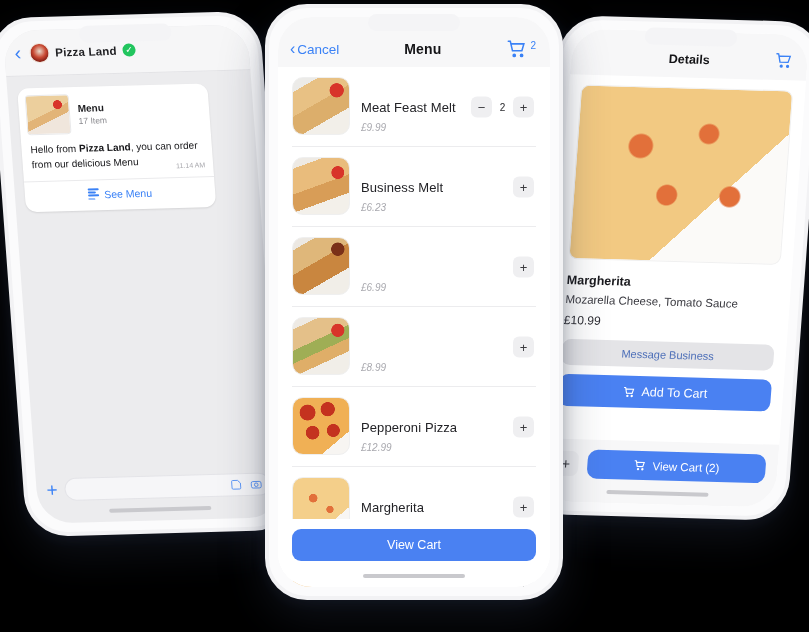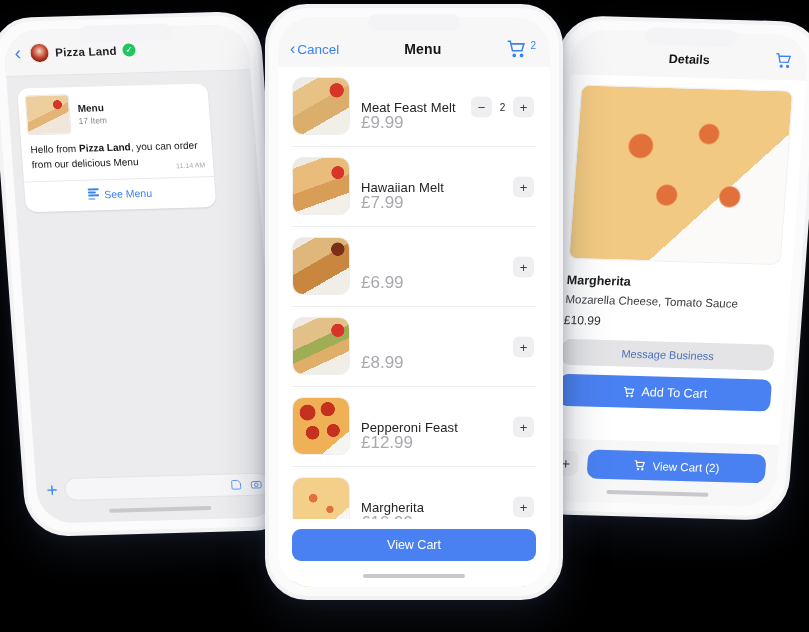--- a/index.html
+++ b/index.html
@@ -187,21 +187,21 @@
       radial-gradient(circle at 66% 56%, #e2703a 0 7%, transparent 8%),
       linear-gradient(140deg,#f4cf8a 0 74%, #f8f6f3 74%); }
   .t-haw { background:
       radial-gradient(circle at 30% 30%, #cf6a57 0 12%, transparent 13%),
       radial-gradient(circle at 68% 40%, #f2c84e 0 10%, transparent 11%),
       radial-gradient(circle at 45% 68%, #cf6a57 0 11%, transparent 12%),
       linear-gradient(140deg,#eeb35f 0 80%, #f6f4f1 80%); }
 
   .minfo { flex: 1; min-width: 0; padding-top: 2px; }
   .mname { font-size: 13px; color: #232327; letter-spacing: .1px; }
-  .mprice { font-size: 17px; color: #a8a8ae; position: absolute; left: 69px; bottom: 13px; }
+  .mprice { font-size: 10px; color: #a8a8ae; position: absolute; left: 69px; bottom: 13px; font-style: italic; }
   .mctl { position: absolute; right: 2px; top: 50%; transform: translateY(-50%);
           display: flex; align-items: center; gap: 7px; }
   .sq-btn {
     width: 21px; height: 21px; border-radius: 6px;
     background: #efeff1;
     display: flex; align-items: center; justify-content: center;
     color: #3a3a3e; font-size: 13px; line-height: 1;
   }
   .qty { font-size: 10px; color: #2a2a2e; min-width: 7px; text-align: center; }
 
@@ -397,23 +397,23 @@
             <div class="mprice">£9.99</div>
             <div class="mctl">
               <div class="sq-btn">−</div>
               <div class="qty">2</div>
               <div class="sq-btn">+</div>
             </div>
           </div>
           <div class="mrow">
             <div class="mthumb t-melt2"></div>
             <div class="minfo">
-              <div class="mname">Hawaiian Melt</div>
-            </div>
-            <div class="mprice">£7.99</div>
+              <div class="mname">Business Melt</div>
+            </div>
+            <div class="mprice">£6.23</div>
             <div class="mctl">
               <div class="sq-btn">+</div>
             </div>
           </div>
           <div class="mrow">
             <div class="mthumb t-melt3"></div>
             <div class="mprice">£6.99</div>
             <div class="mctl">
               <div class="sq-btn">+</div>
             </div>
@@ -421,21 +421,21 @@
           <div class="mrow">
             <div class="mthumb t-melt4"></div>
             <div class="mprice">£8.99</div>
             <div class="mctl">
               <div class="sq-btn">+</div>
             </div>
           </div>
           <div class="mrow">
             <div class="mthumb t-pepp"></div>
             <div class="minfo">
-              <div class="mname">Pepperoni Feast</div>
+              <div class="mname">Pepperoni Pizza</div>
             </div>
             <div class="mprice">£12.99</div>
             <div class="mctl">
               <div class="sq-btn">+</div>
             </div>
           </div>
           <div class="mrow">
             <div class="mthumb t-marg"></div>
             <div class="minfo">
               <div class="mname">Margherita</div>

